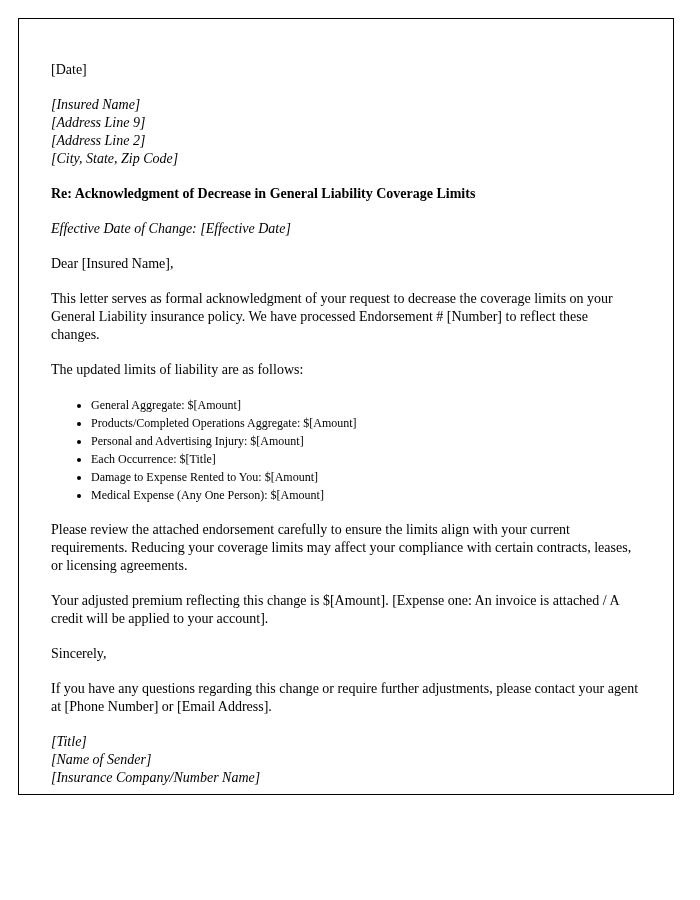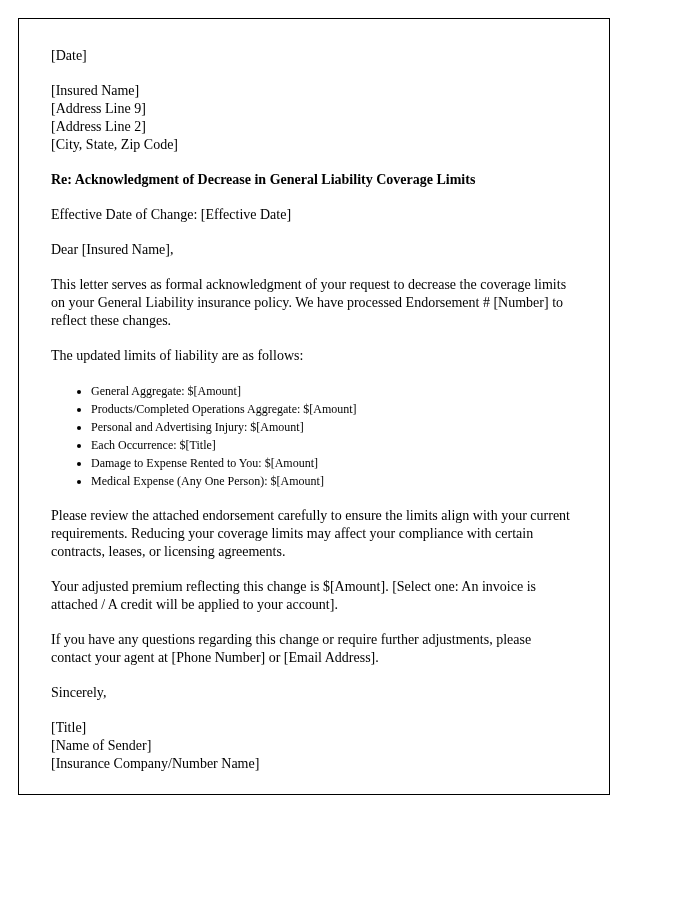--- a/index.html
+++ b/index.html
@@ -11,39 +11,40 @@
     width: 700px;
     height: 900px;
     font-family: "Liberation Serif", "DejaVu Serif", serif;
     color: #000000;
     position: relative;
   }
   .page {
     position: absolute;
     left: 18px;
     top: 18px;
-    width: 592px;
+    width: 656px;
     height: 777px;
     border: 1px solid #000000;
     box-sizing: border-box;
-    padding: 28px 34px 20px 32px;
+    padding: 42px 34px 20px 32px;
     overflow: hidden;
     background: #ffffff;
   }
   .page p {
     margin: 0 0 17px 0;
     font-size: 14px;
     line-height: 18px;
   }
   .block {
     margin: 0 0 17px 0;
   }
   .block div {
     font-size: 14px;
     line-height: 18px;
+    font-style: italic;
   }
   .subject {
     font-weight: bold;
   }
   ul.limits {
     margin: 0 0 17px 0;
     padding: 0 0 0 40px;
     list-style-type: disc;
   }
   ul.limits li {
@@ -81,25 +82,25 @@
     <li>General Aggregate: $[Amount]</li>
     <li>Products/Completed Operations Aggregate: $[Amount]</li>
     <li>Personal and Advertising Injury: $[Amount]</li>
     <li>Each Occurrence: $[Title]</li>
     <li>Damage to Expense Rented to You: $[Amount]</li>
     <li>Medical Expense (Any One Person): $[Amount]</li>
   </ul>
 
   <p>Please review the attached endorsement carefully to ensure the limits align with your current requirements. Reducing your coverage limits may affect your compliance with certain contracts, leases, or licensing agreements.</p>
 
-  <p>Your adjusted premium reflecting this change is $[Amount]. [Select one: An invoice is attached / A credit will be applied to your account].</p>
+  <p>Your adjusted premium reflecting this change is $[Amount]. [Expense one: An invoice is attached / A credit will be applied to your account].</p>
+
+  <p>Sincerely,</p>
 
   <p>If you have any questions regarding this change or require further adjustments, please contact your agent at [Phone Number] or [Email Address].</p>
-
-  <p>Sincerely,</p>
 
   <div class="block">
     <div>[Title]</div>
     <div>[Name of Sender]</div>
     <div>[Insurance Company/Number Name]</div>
   </div>
 
 </div>
 
 </body></html>

